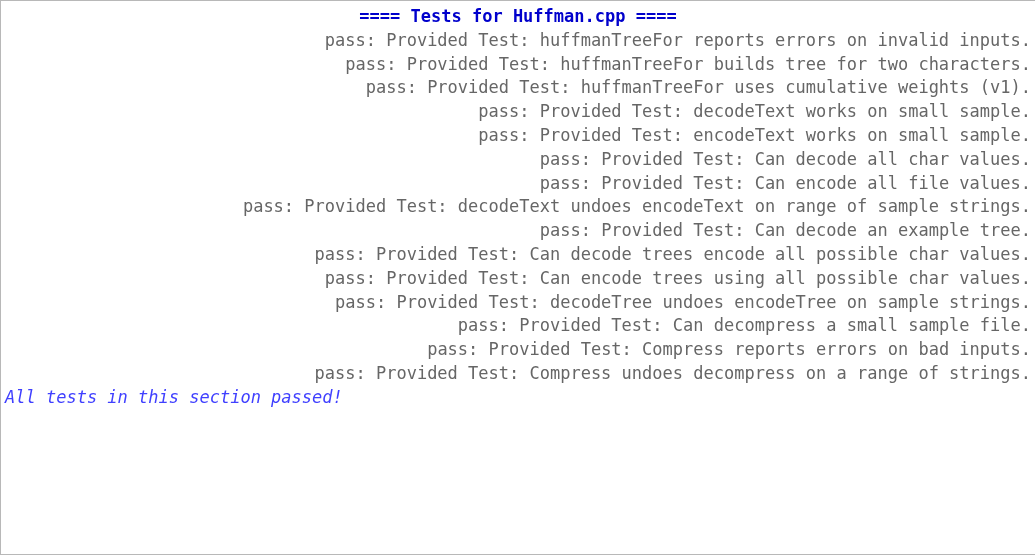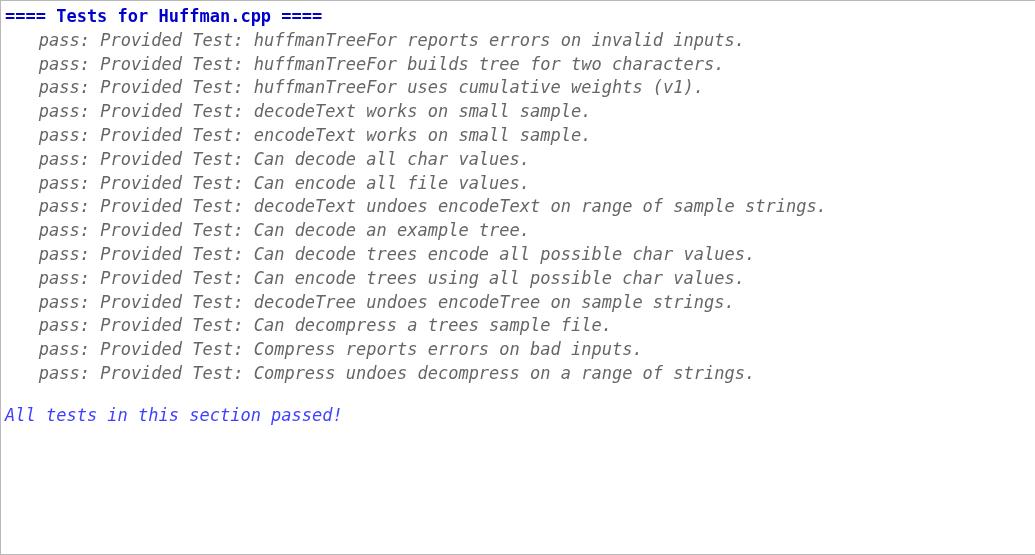--- a/index.html
+++ b/index.html
@@ -20,48 +20,48 @@
     box-sizing: border-box;
     background: #ffffff;
     padding: 4px 4px;
     white-space: nowrap;
     overflow: hidden;
   }
   .header {
     color: #0000cc;
     font-weight: bold;
     font-family: "Consolas", "Menlo", "DejaVu Sans Mono", "Courier New", monospace;
+    text-align: center;
   }
   .test-line {
     color: #666666;
-    font-style: italic;
     padding-left: 3.3ch;
+    text-align: right;
   }
   .summary {
     color: #4040ff;
     font-style: italic;
-    margin-top: 18px;
   }
 </style>
 </head>
 <body>
 
 <div class="viewport">
   <div class="header">==== Tests for Huffman.cpp ====</div>
   <div id="tests-container">
       <div class="test-line">pass: Provided Test: huffmanTreeFor reports errors on invalid inputs.</div>
       <div class="test-line">pass: Provided Test: huffmanTreeFor builds tree for two characters.</div>
       <div class="test-line">pass: Provided Test: huffmanTreeFor uses cumulative weights (v1).</div>
       <div class="test-line">pass: Provided Test: decodeText works on small sample.</div>
       <div class="test-line">pass: Provided Test: encodeText works on small sample.</div>
       <div class="test-line">pass: Provided Test: Can decode all char values.</div>
       <div class="test-line">pass: Provided Test: Can encode all file values.</div>
       <div class="test-line">pass: Provided Test: decodeText undoes encodeText on range of sample strings.</div>
       <div class="test-line">pass: Provided Test: Can decode an example tree.</div>
       <div class="test-line">pass: Provided Test: Can decode trees encode all possible char values.</div>
       <div class="test-line">pass: Provided Test: Can encode trees using all possible char values.</div>
       <div class="test-line">pass: Provided Test: decodeTree undoes encodeTree on sample strings.</div>
-      <div class="test-line">pass: Provided Test: Can decompress a trees sample file.</div>
+      <div class="test-line">pass: Provided Test: Can decompress a small sample file.</div>
       <div class="test-line">pass: Provided Test: Compress reports errors on bad inputs.</div>
       <div class="test-line">pass: Provided Test: Compress undoes decompress on a range of strings.</div>
     </div>
   <div class="summary">All tests in this section passed!</div>
 </div>
 
 </body></html>

